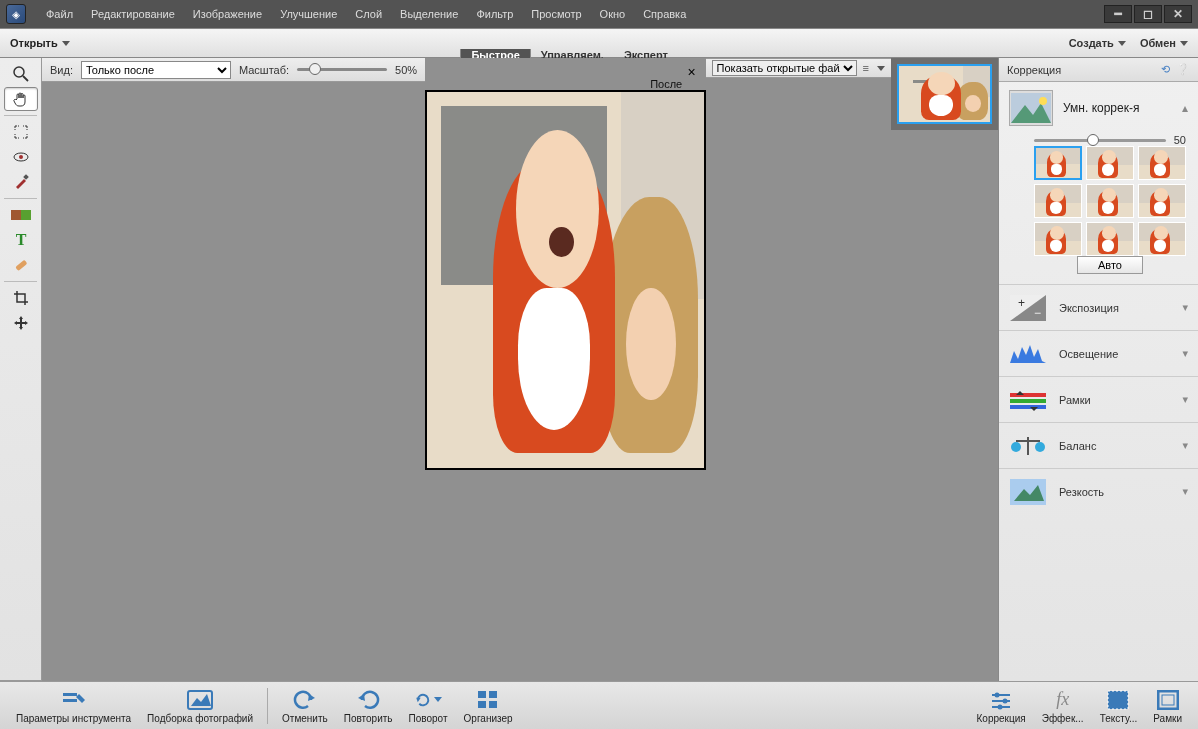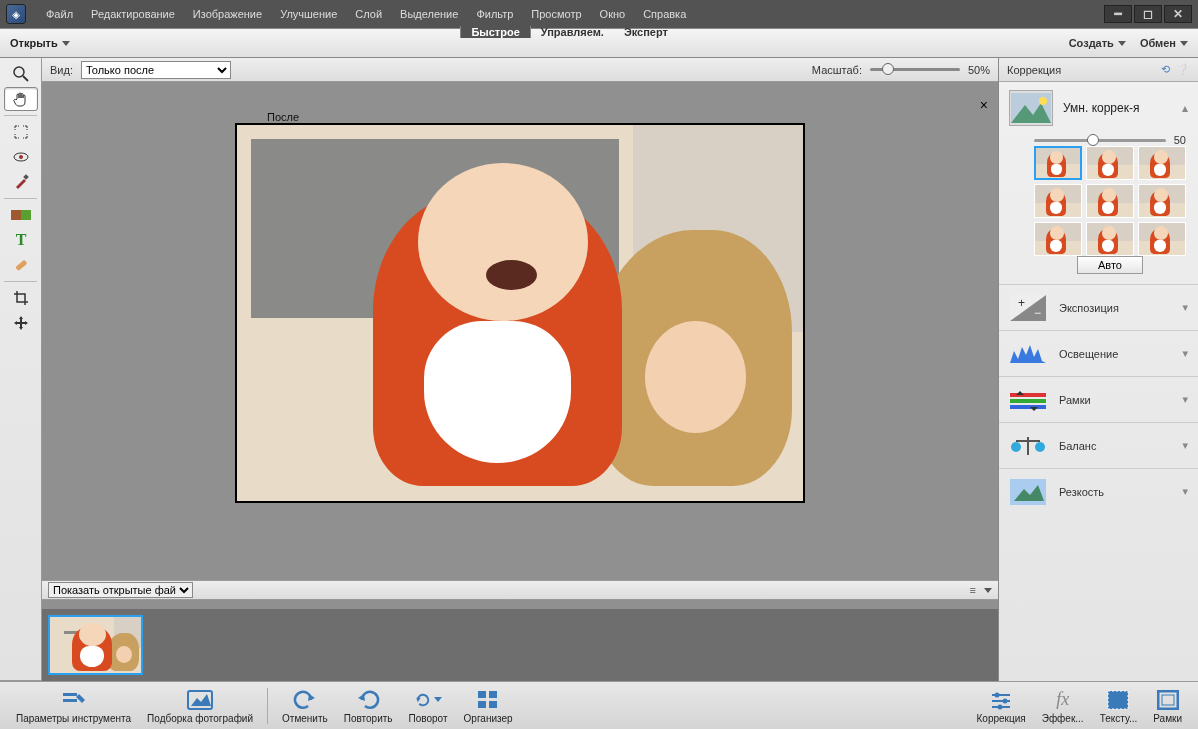--- a/index.html
+++ b/index.html
@@ -8,38 +8,38 @@
 
 .menubar { background: #535353; height: 28px; display: flex; align-items: center; padding: 0 6px; gap: 2px; }
 .menubar .logo { width: 20px; height: 20px; background: linear-gradient(135deg,#4a6a9a,#2a4a7a); border: 1px solid #222; border-radius: 3px; margin-right: 10px; display:flex;align-items:center;justify-content:center; font-size:10px;color:#fff;}
 .menubar .menu-item { padding: 4px 8px; color: #ddd; cursor: default; }
 .menubar .window-controls { margin-left: auto; display: flex; gap: 2px; }
 .menubar .window-controls div { width: 28px; height: 18px; background: #3a3a3a; border: 1px solid #222; display:flex;align-items:center;justify-content:center;color:#ccc;font-size:12px;font-weight:bold;}
 
 
 .actionbar { background: linear-gradient(#f5f5f5,#e0e0e0); border-top:1px solid #888; border-bottom:1px solid #888; height: 30px; display:flex; align-items:center; padding: 0 10px; color:#333; }
 .actionbar .open-btn { font-weight:bold; color:#222; display:flex; align-items:center; gap:4px;}
-.actionbar .modes { margin-left:auto; margin-right:auto; display:flex; align-items:flex-start; height:35px;}
+.actionbar .modes { margin-left:auto; margin-right:auto; display:flex; align-items:flex-end; height:35px;}
 .actionbar .mode { padding: 0 10px; display:flex; align-items:center; font-weight:bold; color:#333;}
 .actionbar .mode.active { background:#535353; color:#fff; border-left:1px solid #888;border-right:1px solid #888;}
 .actionbar .right-actions { display:flex; align-items:center; gap:14px; font-weight:bold;}
 .actionbar .right-actions .dd{ display:flex;align-items:center;gap:4px;}
 .tri{width:0;height:0;border-left:4px solid transparent;border-right:4px solid transparent;border-top:5px solid #555;}
 
 
 .main { flex:1; display:flex; min-height:0; }
 
 
 .left-tools { width: 42px; background: linear-gradient(#ededed,#e2e2e2); border-right:1px solid #999; border-bottom:1px solid #999; display:flex; flex-direction:column; align-items:center; padding-top:4px; gap:1px;}
 .left-tools .tool { width: 34px; height: 24px; display:flex; align-items:center; justify-content:center; border:1px solid transparent; border-radius:3px; color:#333;}
 .left-tools .tool.selected { background:#fff; border-color:#888; box-shadow: inset 0 1px 2px rgba(0,0,0,.2);}
 .left-tools .sep { width:80%; height:1px; background:#bbb; margin:3px 0;}
 
 
-.center { flex:1; display:flex; flex-direction:column; background:#909090; min-width:0;gap:9px;}
+.center { flex:1; display:flex; background:#909090; min-width:0;}
 .center-top { background: linear-gradient(#eee,#ddd); border-bottom:1px solid #999; height:24px; display:flex; align-items:center; padding:0 8px; color:#333; gap:8px;}
 .center-top select { font-size:11px; height:18px; width:150px; border:1px solid #888; background:#fff;}
 .center-top .zoom{ margin-left:auto; display:flex; align-items:center; gap:8px;}
 .center-top .zoom .track{ width:90px; height:3px; background:#888; border-radius:2px; position:relative;}
 .center-top .zoom .track .knob{ position:absolute; left:12px; top:-5px; width:12px; height:12px; background:#f0f0f0; border:1px solid #666; border-radius:50%;}
 
 .canvas-area { flex:1; position:relative; display:flex; align-items:flex-start; justify-content:center; overflow:hidden; padding-top:32px;}
 .canvas-close { position:absolute; top:6px; right:10px; font-size:14px; color:#000; cursor:default;}
 .canvas-label { position:absolute; top:20px; left:225px; font-size:11px; color:#111;}
 .canvas-frame { width:570px; height:380px; border:2px solid #000; background:#ccc; overflow:hidden;}

